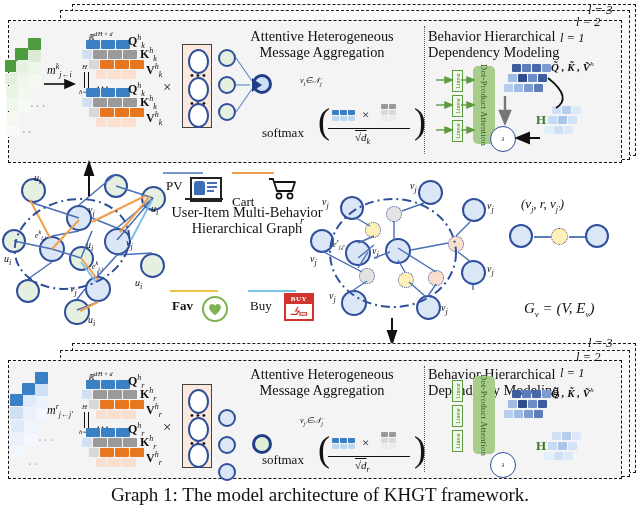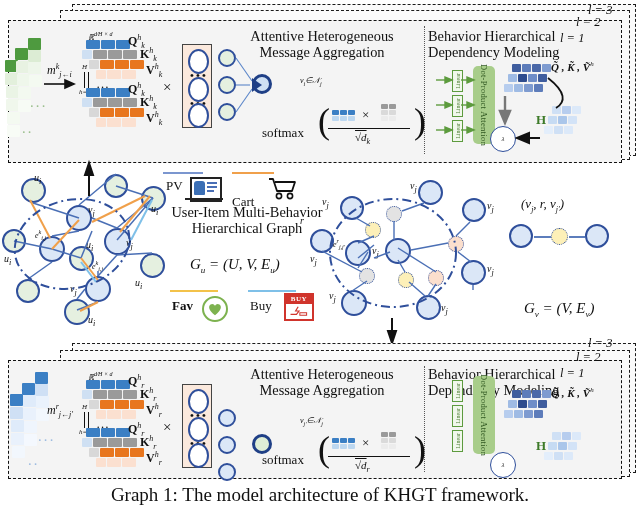--- a/index.html
+++ b/index.html
@@ -489,23 +489,20 @@
     <svg viewBox="0 0 26 14" style="position:absolute;left:2px;top:10px;width:22px;height:12px;">
       <path d="M3,11 L10,11 L13,7 L9,7 L12,2" fill="none" stroke="#d0342c" stroke-width="1.4"></path>
       <path d="M14,9 L22,9 L22,12 L14,12 Z" fill="none" stroke="#d0342c" stroke-width="1.2"></path>
     </svg>
   </div>
 
   <div class="ttl" style="left:158px;top:204px;width:178px;">
     <div>User-Item Multi-Behavior</div>
     <div>Hierarchical Graph</div>
   </div>
-  <div class="mathline" style="left:190px;top:256px;font-size:15px;">
-    G<sub style="font-size:9px;">u</sub> = (<i>U</i>, <i>V</i>, <i>E</i><sub style="font-size:9px;">u</sub>)
-  </div>
 
   <div class="mathline" style="left:521px;top:196px;font-size:13px;">
     (<i>v</i><sub style="font-size:8px;">j</sub>, <i>r</i>, <i>v</i><sub style="font-size:8px;">j′</sub>)
   </div>
   <div class="node nitem" style="left:509px;top:224px;width:24px;height:24px;"></div>
   <div class="node nrel-yellow" style="left:551px;top:228px;width:17px;height:17px;"></div>
   <div class="node nitem" style="left:585px;top:224px;width:24px;height:24px;"></div>
   <svg class="abs" style="left:500px;top:220px;width:120px;height:34px;" viewBox="0 0 120 34">
     <line x1="34" y1="17" x2="51" y2="17" stroke="#4a6fb5" stroke-width="1.8"></line>
     <line x1="69" y1="17" x2="85" y2="17" stroke="#4a6fb5" stroke-width="1.8"></line>

